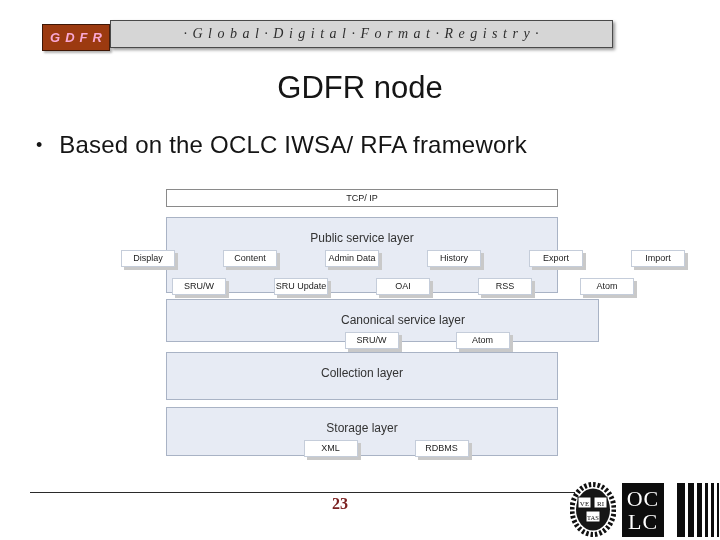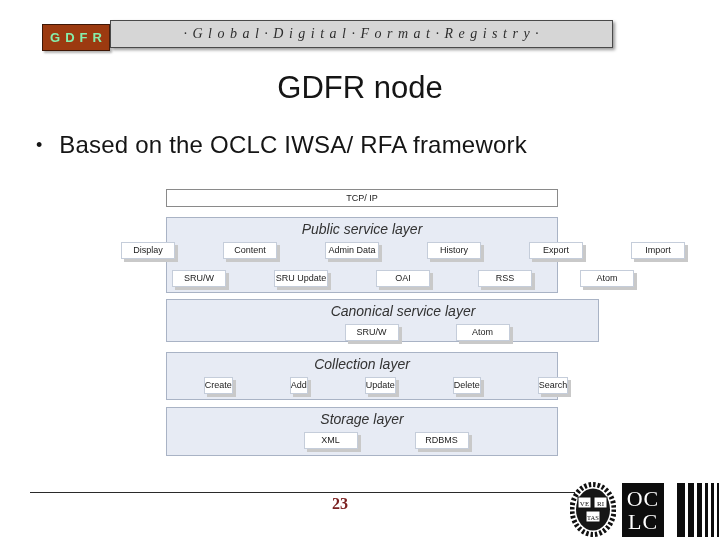--- a/index.html
+++ b/index.html
@@ -3,21 +3,21 @@
 <meta charset="utf-8">
 <style>
   html,body{margin:0;padding:0;}
   body{width:720px;height:540px;background:#fff;font-family:"Liberation Sans",sans-serif;position:relative;overflow:hidden;}
   .slide{position:absolute;inset:0;}
 
   
   .header{position:absolute;left:42px;top:20px;display:flex;align-items:flex-start;}
   .gdfr-logo{width:66px;height:25px;margin-top:4px;background:#9c3a10;border:1px solid #3f1706;
     display:flex;align-items:center;justify-content:center;box-shadow:2px 2px 2px #b5b5b5;}
-  .gdfr-logo span{color:#86efac;font-weight:bold;font-size:13px;letter-spacing:5px;padding-left:5px;}
+  .gdfr-logo span{color:#f9a8d4;font-weight:bold;font-size:13px;letter-spacing:5px;padding-left:5px;font-style:italic;}
   .banner-bar{width:501px;height:26px;background:#d6d6d6;border:1px solid #4a4a4a;
     display:flex;align-items:center;justify-content:center;box-shadow:2px 2px 3px #9a9a9a;}
   .banner-text{font-family:"Liberation Serif",serif;font-style:italic;font-size:14px;color:#2e2e2e;
     letter-spacing:1px;white-space:nowrap;}
 
   
   .title{position:absolute;left:0;top:70px;width:720px;text-align:center;margin:0;
     font-size:31px;font-weight:400;color:#151515;}
   .bullet{position:absolute;left:36px;top:132px;display:flex;align-items:flex-start;}
   .marker{font-size:18px;color:#151515;margin-right:17px;line-height:26px;}
@@ -26,21 +26,21 @@
   
   .diagram{position:absolute;left:166px;top:188px;width:392px;height:268px;background:#fff;}
   .tcp-box{position:absolute;left:0;top:1px;width:390px;height:16px;background:#fff;border:1px solid #8a8a8a;
     display:flex;align-items:center;justify-content:center;}
   .tcp-box span{font-size:9px;color:#222;}
   .layer{position:absolute;left:0;width:390px;background:#e7ebf4;border:1px solid #a9b3c5;box-sizing:content-box;}
   .layer0{top:29px;height:74px;}
   .layer1{top:111px;height:41px;padding-left:41px;}
   .layer2{top:164px;height:46px;}
   .layer3{top:219px;height:47px;}
-  .layer-label{font-style:italic;font-size:14px;color:#333;text-align:center;margin-top:3px;}
+  .layer-label{font-size:12px;color:#333;text-align:center;margin-top:13px;}
   .row{margin-top:5px;display:flex;justify-content:center;gap:9px;}
   .row+.row{margin-top:11px;}
   .row.grid{display:grid;grid-template-columns:repeat(6,1fr);padding-left:40px;padding-right:6px;gap:0;justify-items:start;}
   .svc-btn{display:inline-block;width:52px;height:15px;line-height:15px;background:#fff;
     border:1px solid #c5cdda;box-shadow:3px 3px 0 #c9c9c9;font-size:9px;text-align:center;color:#222;white-space:nowrap;overflow:visible;margin-left:48px;}
 
   
   .footer-line{position:absolute;left:30px;top:492px;width:545px;height:1px;background:#2a2a2a;}
   .page-number{position:absolute;left:300px;top:495px;width:80px;text-align:center;
     font-family:"Liberation Serif",serif;font-weight:bold;font-size:16px;color:#7b2121;}
@@ -104,27 +104,20 @@
         </div>
         <div class="layer layer1">
           <div class="layer-label">Canonical service layer</div>
           <div class="row">
             <span class="svc-btn">SRU/W</span>
             <span class="svc-btn">Atom</span>
           </div>
         </div>
         <div class="layer layer2">
           <div class="layer-label">Collection layer</div>
-          <div class="row">
-            <span class="svc-btn">Create</span>
-            <span class="svc-btn">Add</span>
-            <span class="svc-btn">Update</span>
-            <span class="svc-btn">Delete</span>
-            <span class="svc-btn">Search</span>
-          </div>
         </div>
         <div class="layer layer3">
           <div class="layer-label">Storage layer</div>
           <div class="row">
             <span class="svc-btn">XML</span>
             <span class="svc-btn">RDBMS</span>
           </div>
         </div>
       </div>
   </div>

